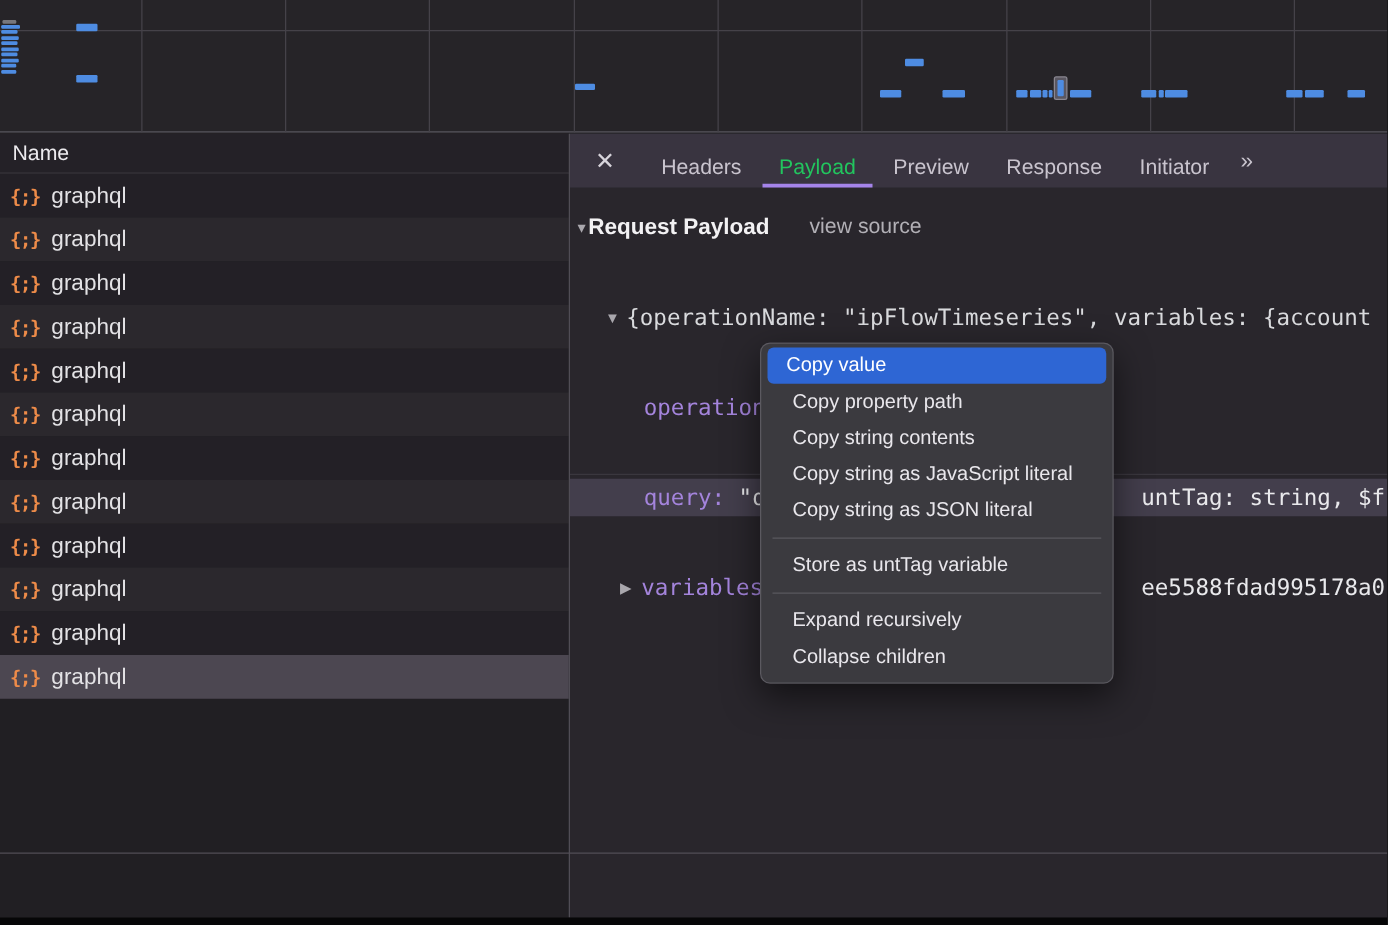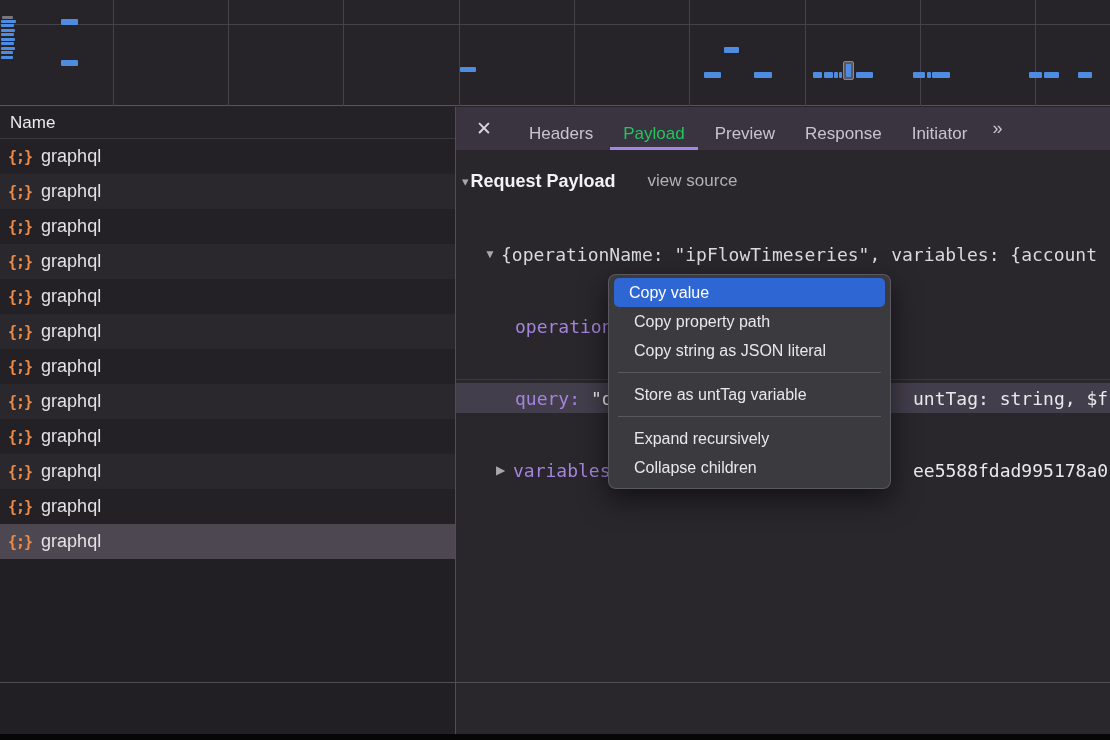--- a/index.html
+++ b/index.html
@@ -208,20 +208,22 @@
     </div>
   </div>
 
   <div class="vdivider"></div>
   <div class="footer-line"></div>
   <div class="bottom-bar"></div>
 
   <div class="context-menu" id="menu">
       <div class="menu-item highlighted" style="background: rgb(46, 102, 212);">Copy value</div>
       <div class="menu-item">Copy property path</div>
+      <div class="menu-item">Copy string contents</div>
+      <div class="menu-item">Copy string as JavaScript literal</div>
       <div class="menu-item">Copy string as JSON literal</div>
       <div class="menu-divider"></div>
       <div class="menu-item">Store as untTag variable</div>
       <div class="menu-divider"></div>
       <div class="menu-item">Expand recursively</div>
       <div class="menu-item">Collapse children</div>
     </div>
 </div>
 
 </body></html>

